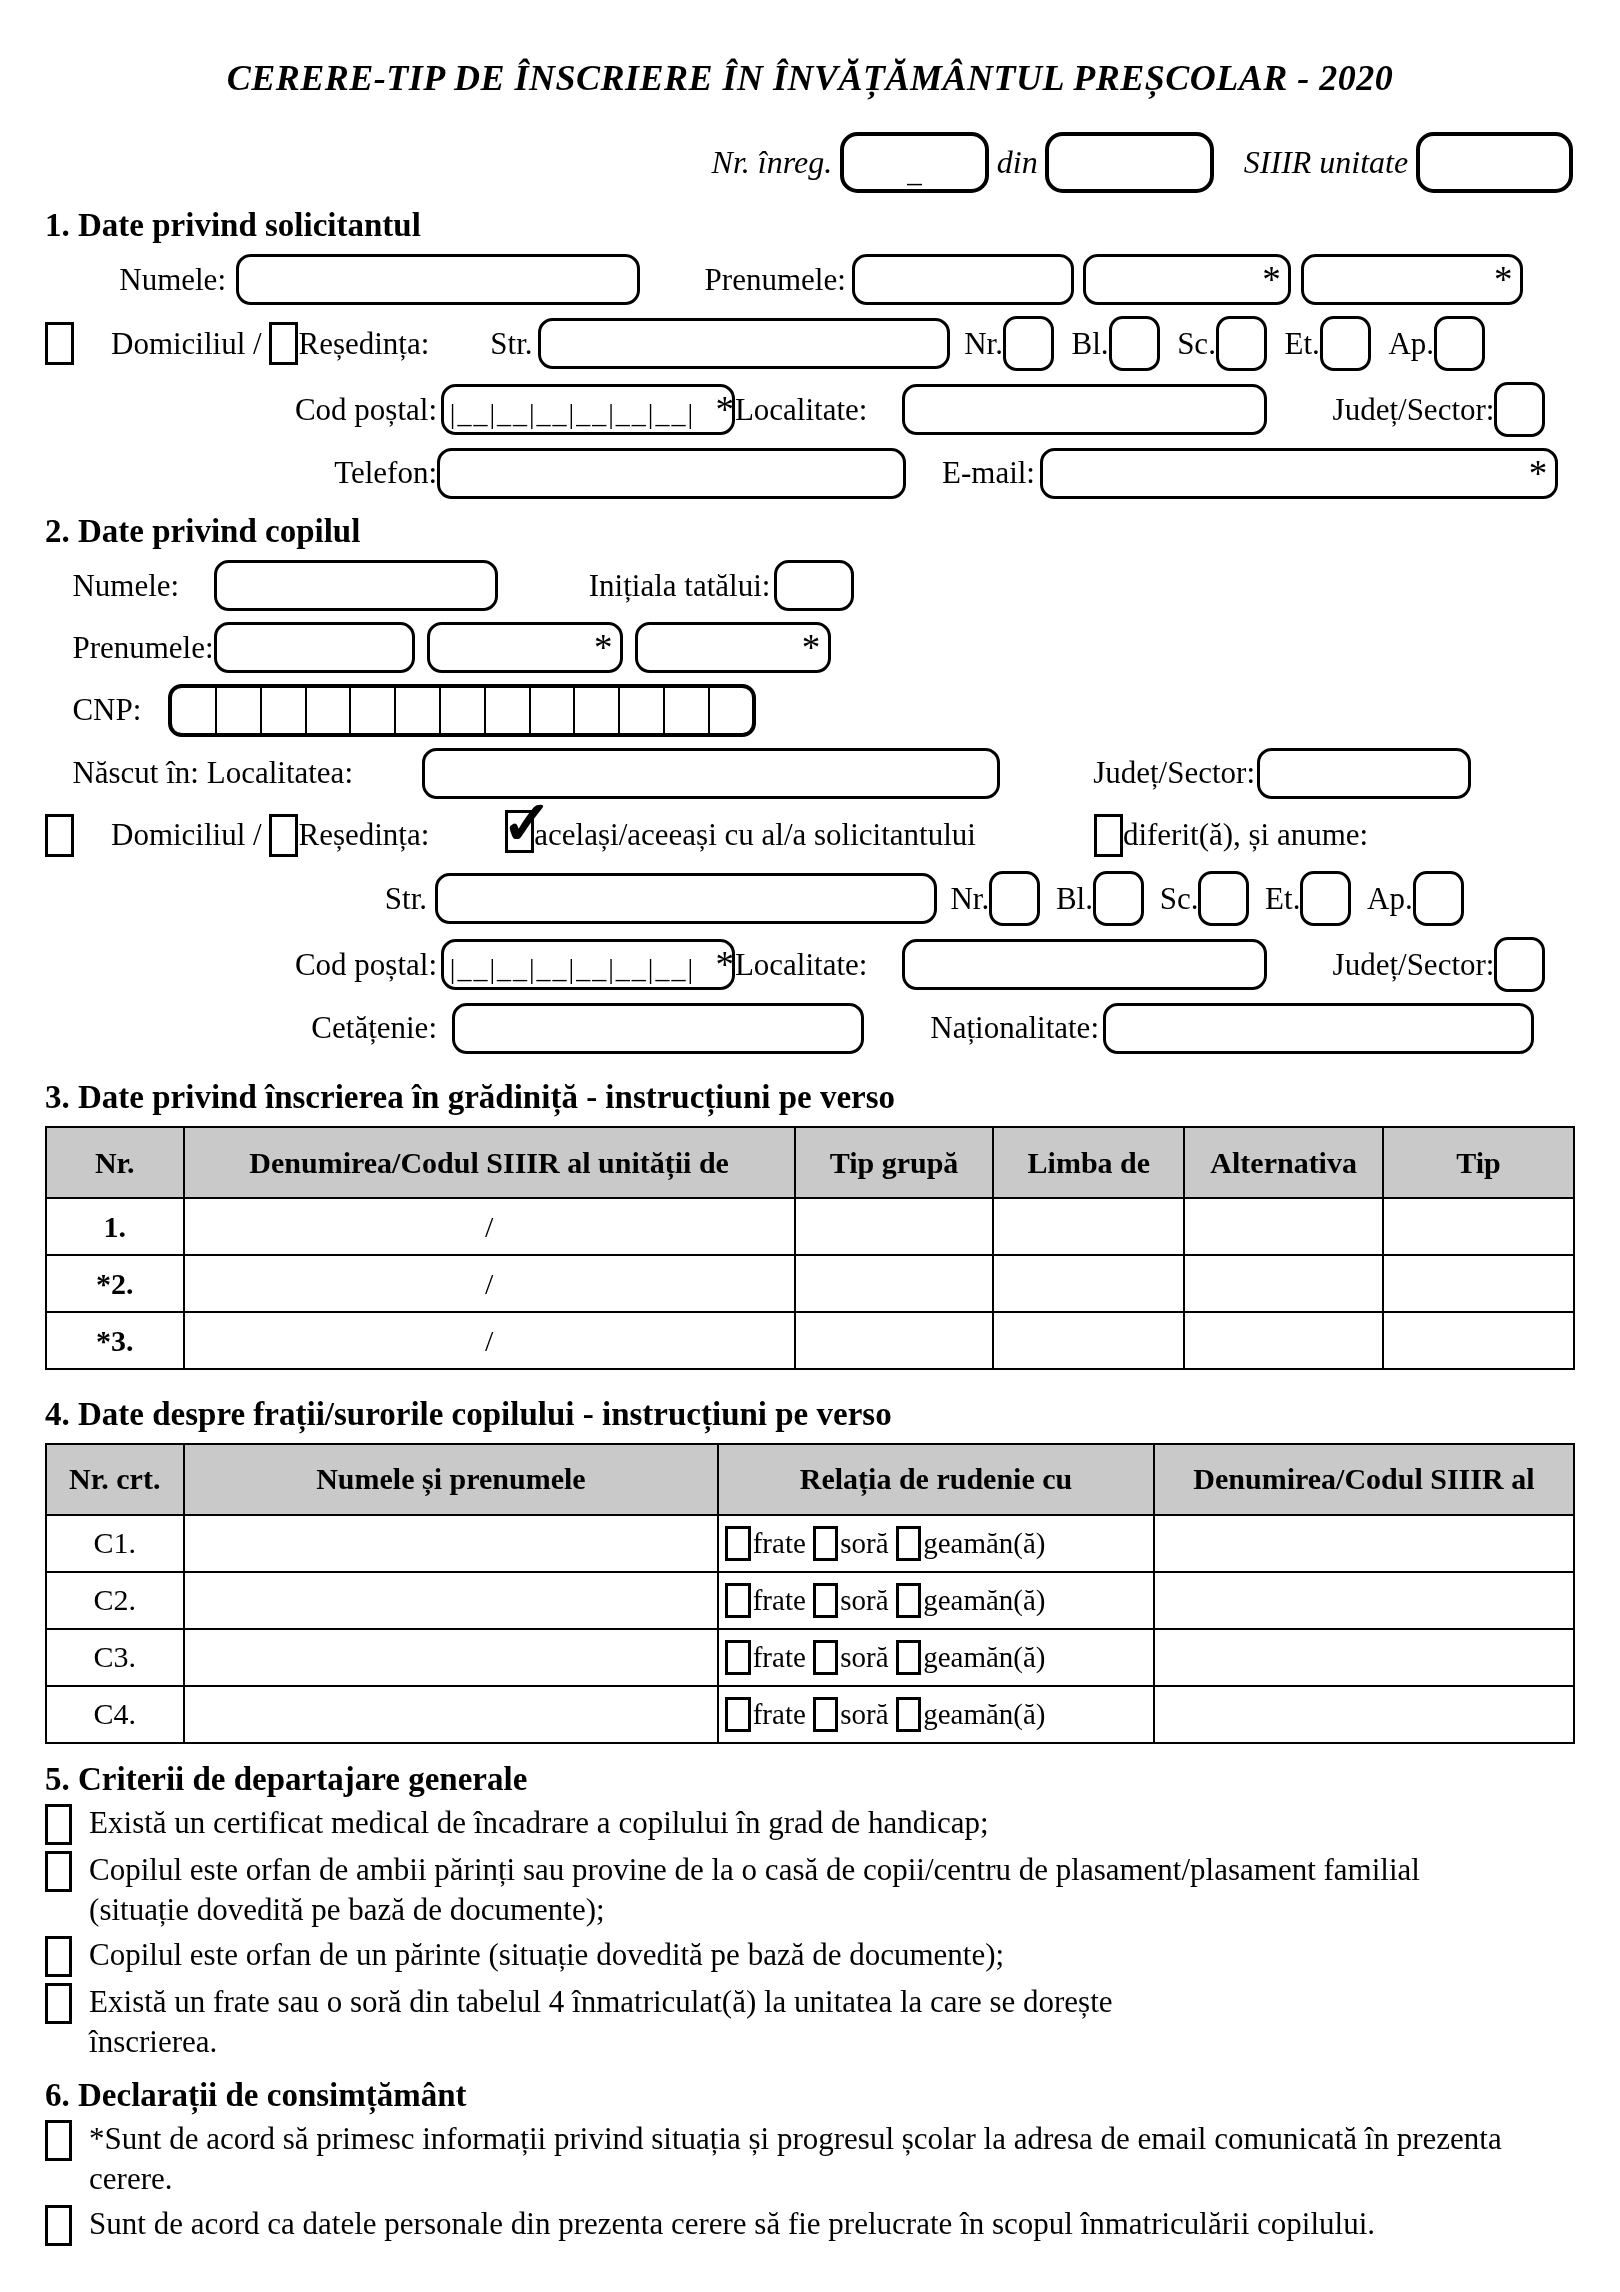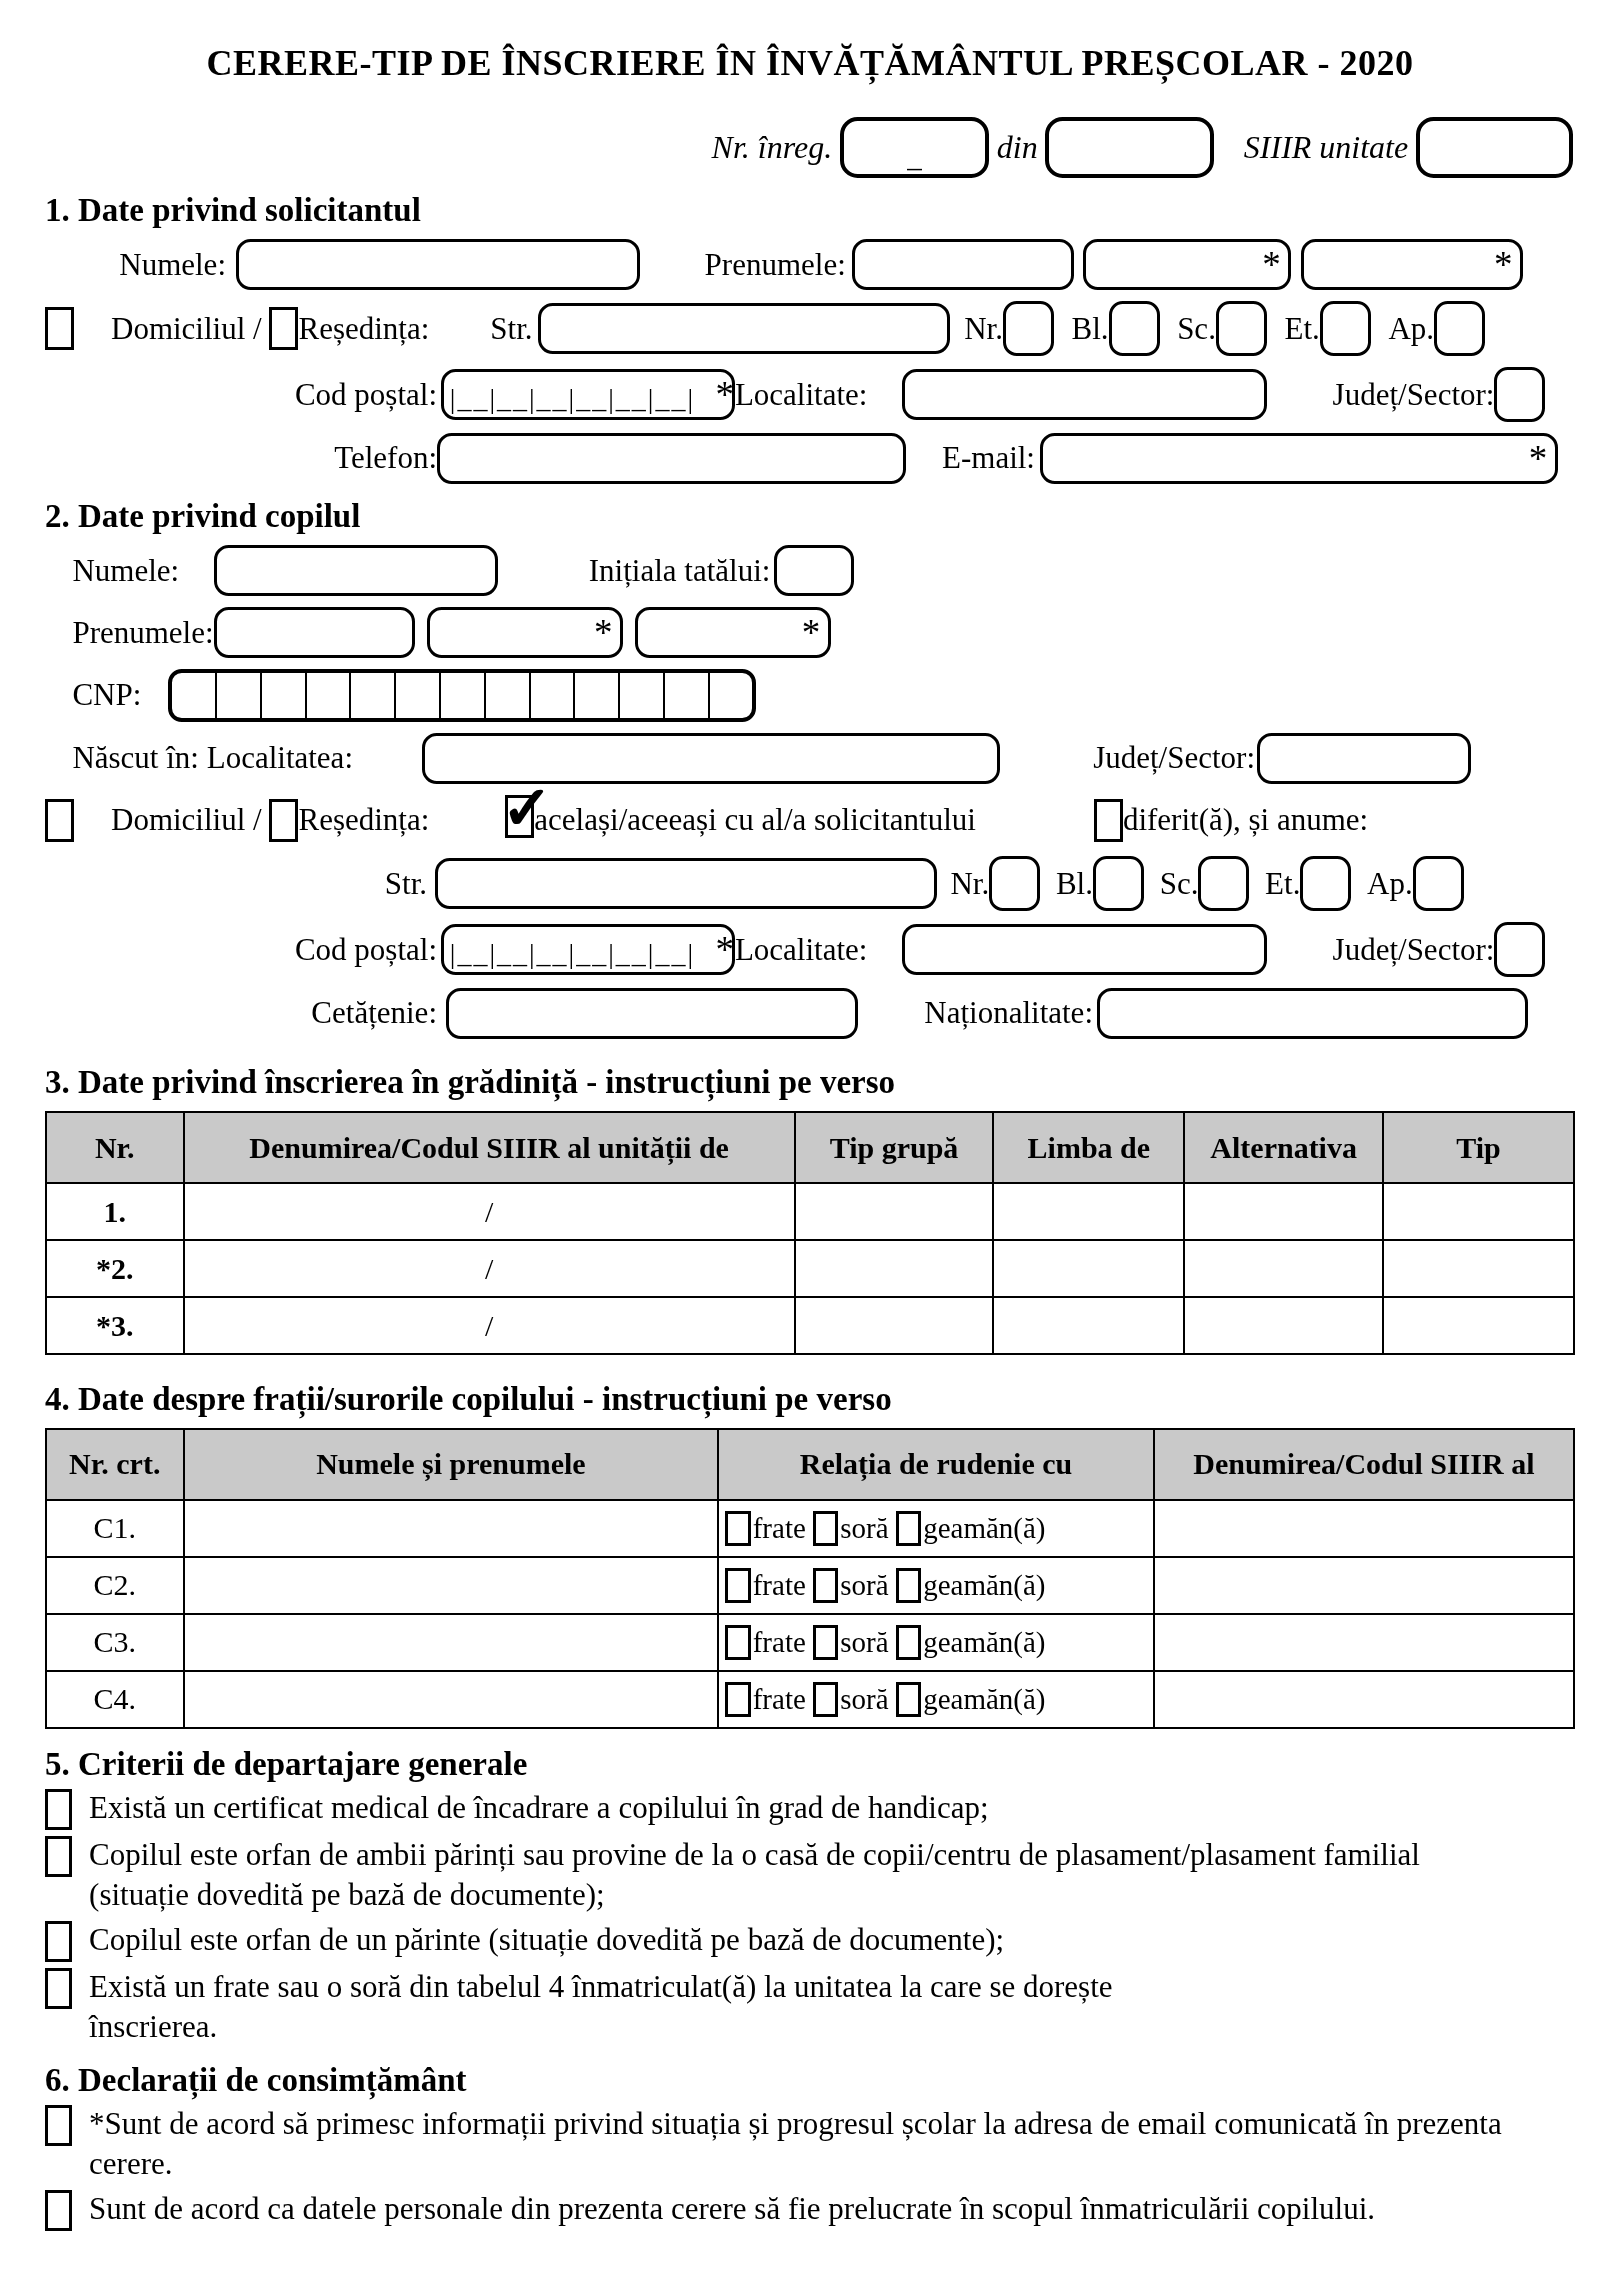--- a/index.html
+++ b/index.html
@@ -1,20 +1,20 @@
 <!DOCTYPE html>
 <html><head>
 <meta charset="utf-8">
 <style>
   * { box-sizing: border-box; margin: 0; padding: 0; }
   html,body { width:1620px; height:2293px; background:#ffffff; color:#000;
     font-family:"Liberation Serif","DejaVu Serif",serif; }
   .page { width:1620px; height:2293px; padding:33px 45px 0 45px; overflow:hidden; position:relative; }
 
-  .title { text-align:center; font-weight:700; font-size:36px; letter-spacing:0.5px; margin-top:9px; }
+  .title { text-align:center; font-weight:700; font-size:36px; letter-spacing:0.5px; margin-top:24px;font-style:italic; }
 
   .reg-row { display:flex; align-items:center; justify-content:flex-end; gap:7.8px;
     margin:33px 2px 11.8px 0; font-size:32px; font-style:italic; }
   .rbox { border:4.9px solid #000; border-radius:17.6px; height:61px; background:#fff;
     display:flex; align-items:flex-end; justify-content:center; font-style:normal; font-size:29px; }
 
   .sec-h { font-size:33px; font-weight:700; margin:13.7px 0 9.8px 0; }
 
   .frow { display:flex; align-items:center; margin:10.8px 0; font-size:31px; white-space:nowrap; }
   .lbl { display:inline-block; }
@@ -202,21 +202,21 @@
       <span class="cpval">|__|__|__|__|__|__|</span>
       <span class="ast" style="right:-2px;">*</span>
     </div>
     <span class="lbl">Localitate:</span>
     <div class="ibox" style="width:365px;margin-left:35px;"></div>
     <span class="lbl r" style="width:227px;">Județ/Sector:</span>
     <span class="sbox"></span>
   </div>
 
   <div class="frow">
-    <span class="lbl r" style="width:392px;margin-right:9px;">Cetățenie:</span>
+    <span class="lbl r" style="width:392px;margin-right:15px;">Cetățenie:</span>
     <div class="ibox" style="width:412px;"></div>
     <span class="lbl r" style="width:235px;margin-right:3.9px;">Naționalitate:</span>
     <div class="ibox" style="width:431px;"></div>
   </div>
 
   <div class="sec-h" style="margin-top:25.5px;">3. Date privind înscrierea în grădiniță - instrucțiuni pe verso</div>
 
   <table>
     <colgroup>
         <col style="width:9%">

